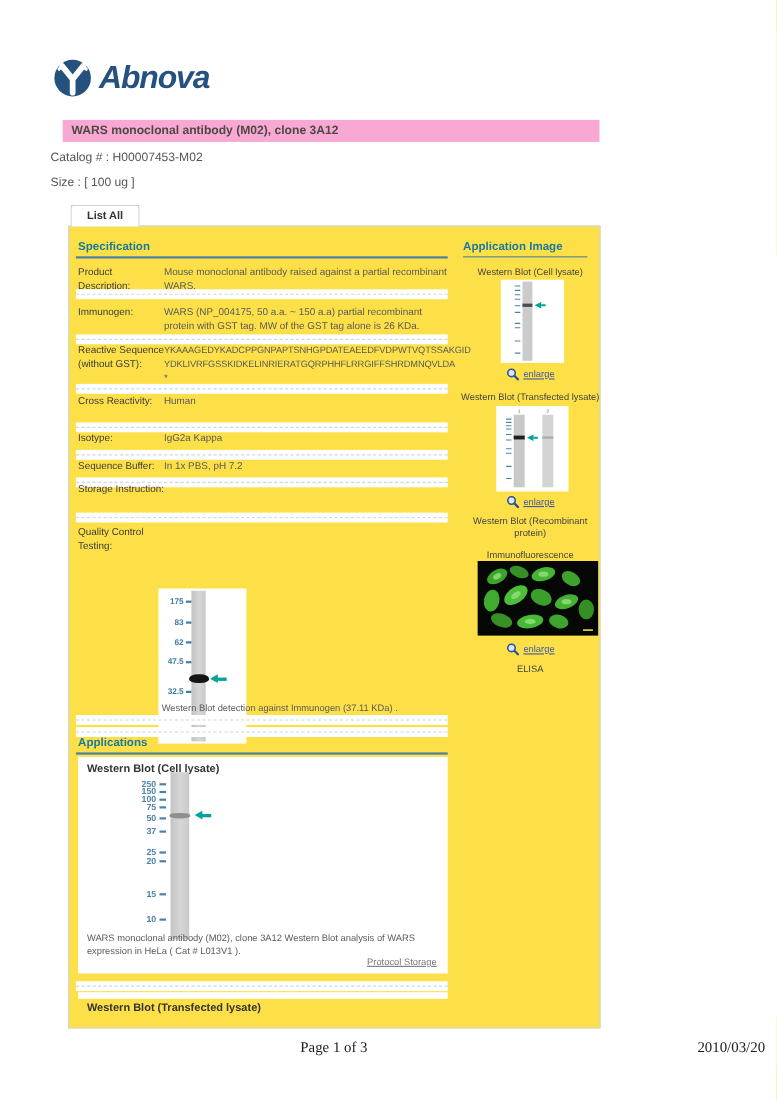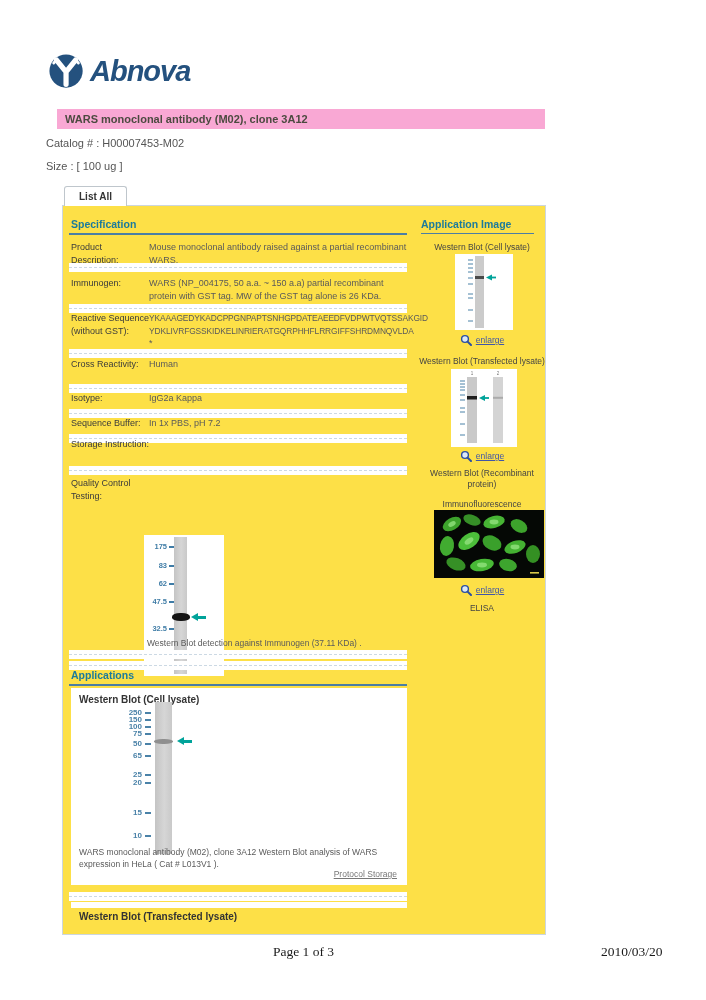--- a/index.html
+++ b/index.html
@@ -142,21 +142,21 @@
     <div class="rule" style="left:6px;top:478px;width:338px;"></div>
 
     <div class="card">
       <div class="card-title">Western Blot (Cell lysate)</div>
       <div class="lane" style="left:84px;top:14px;width:17px;height:152px;"></div>
       <div class="mk2" style="top:20px;"><span>250</span><i class="dash"></i></div>
       <div class="mk2" style="top:27px;"><span>150</span><i class="dash"></i></div>
       <div class="mk2" style="top:34px;"><span>100</span><i class="dash"></i></div>
       <div class="mk2" style="top:41px;"><span>75</span><i class="dash"></i></div>
       <div class="mk2" style="top:51px;"><span>50</span><i class="dash"></i></div>
-      <div class="mk2" style="top:63px;"><span>65</span><i class="dash"></i></div>
+      <div class="mk2" style="top:63px;"><span>37</span><i class="dash"></i></div>
       <div class="mk2" style="top:82px;"><span>25</span><i class="dash"></i></div>
       <div class="mk2" style="top:90px;"><span>20</span><i class="dash"></i></div>
       <div class="mk2" style="top:120px;"><span>15</span><i class="dash"></i></div>
       <div class="mk2" style="top:143px;"><span>10</span><i class="dash"></i></div>
       <div class="band" style="left:83px;top:51px;width:19px;height:5px;background:#8f8f8f;"></div>
       <div class="arrowL" style="left:106px;top:49px;"></div>
       <div class="caption">WARS monoclonal antibody (M02), clone 3A12 Western Blot analysis of WARS expression in HeLa ( Cat # L013V1 ).</div>
       <a class="protocol" href="#">Protocol Storage</a>
     </div>
 
@@ -262,15 +262,15 @@
         <circle cx="5" cy="5" r="3.4" fill="#dce9f8" stroke="#2b4ea0" stroke-width="1.4"></circle>
         <line x1="7.6" y1="7.6" x2="11" y2="11" stroke="#2b4ea0" stroke-width="2" stroke-linecap="round"></line>
       </svg>
       <a href="#">enlarge</a>
     </div>
     <div class="aititle" style="top:397px;">ELISA</div>
 
   </div>
 
   <div class="footer-serif" style="left:273px;top:944px;">Page 1 of 3</div>
-  <div class="footer-serif" style="left:601px;top:944px;">2010/03/20</div>
+  <div class="footer-serif" style="left:634px;top:944px;">2010/03/20</div>
 
 </div>
 
 </body></html>

